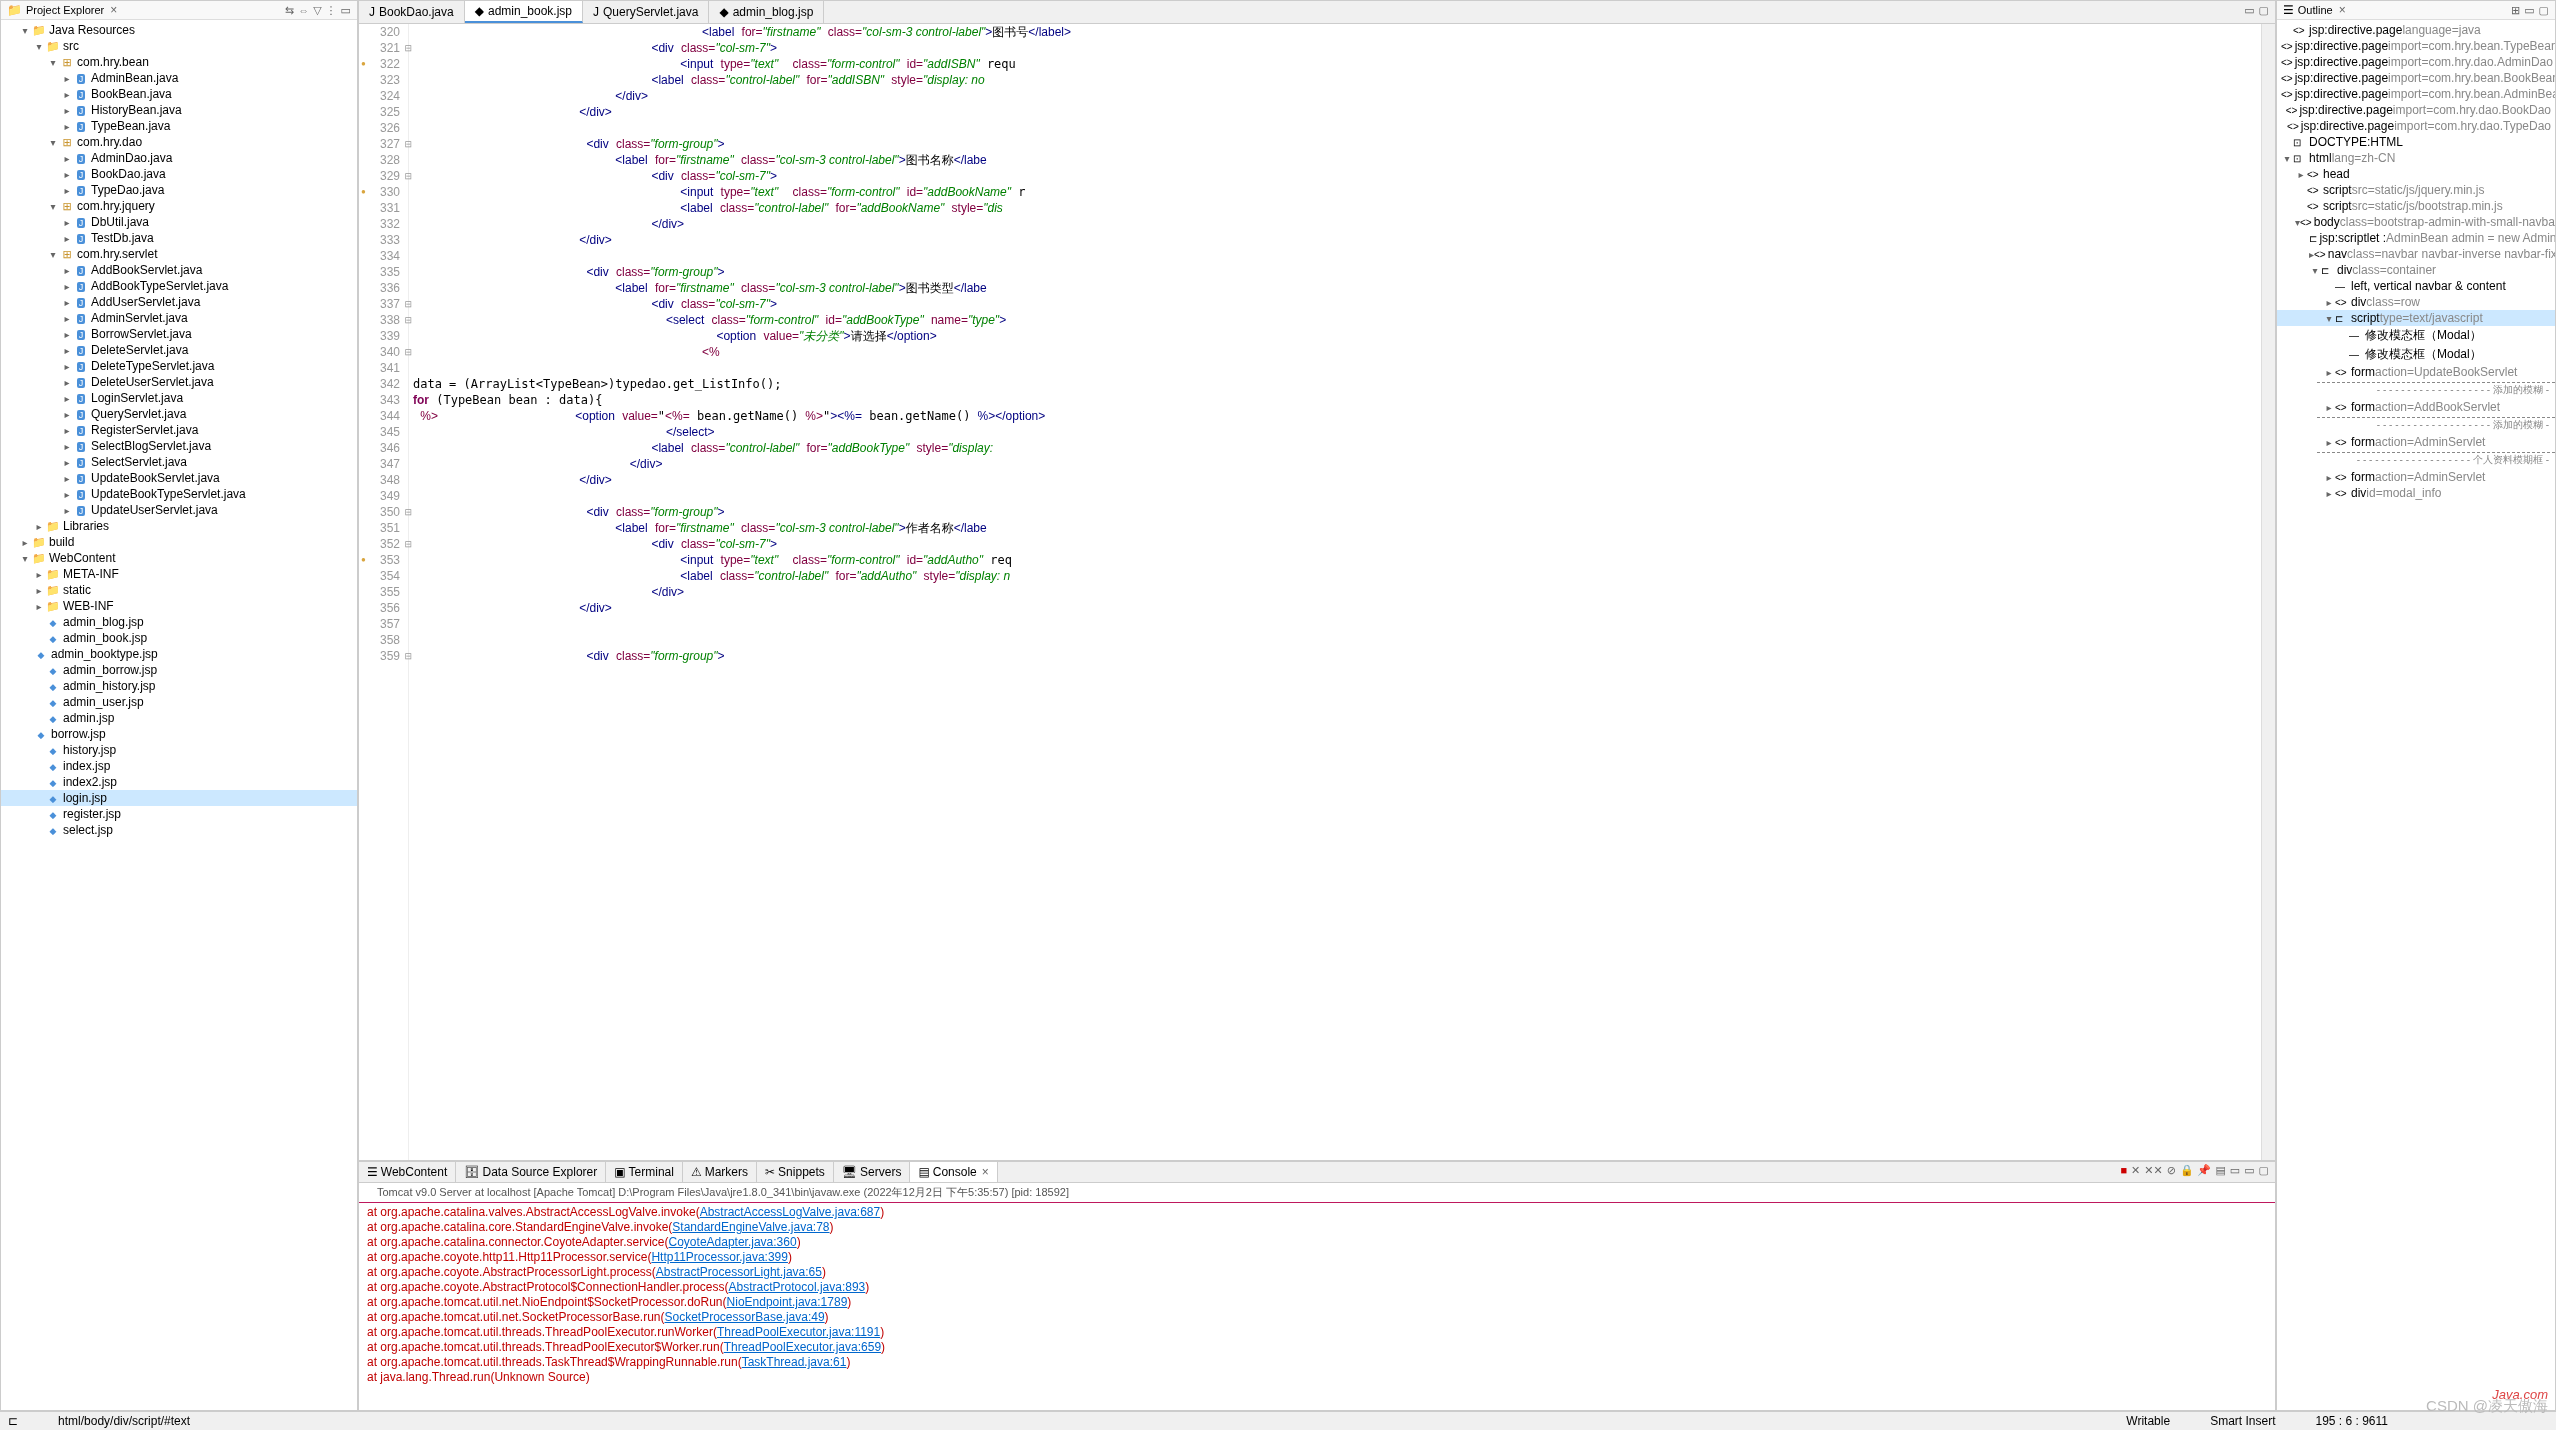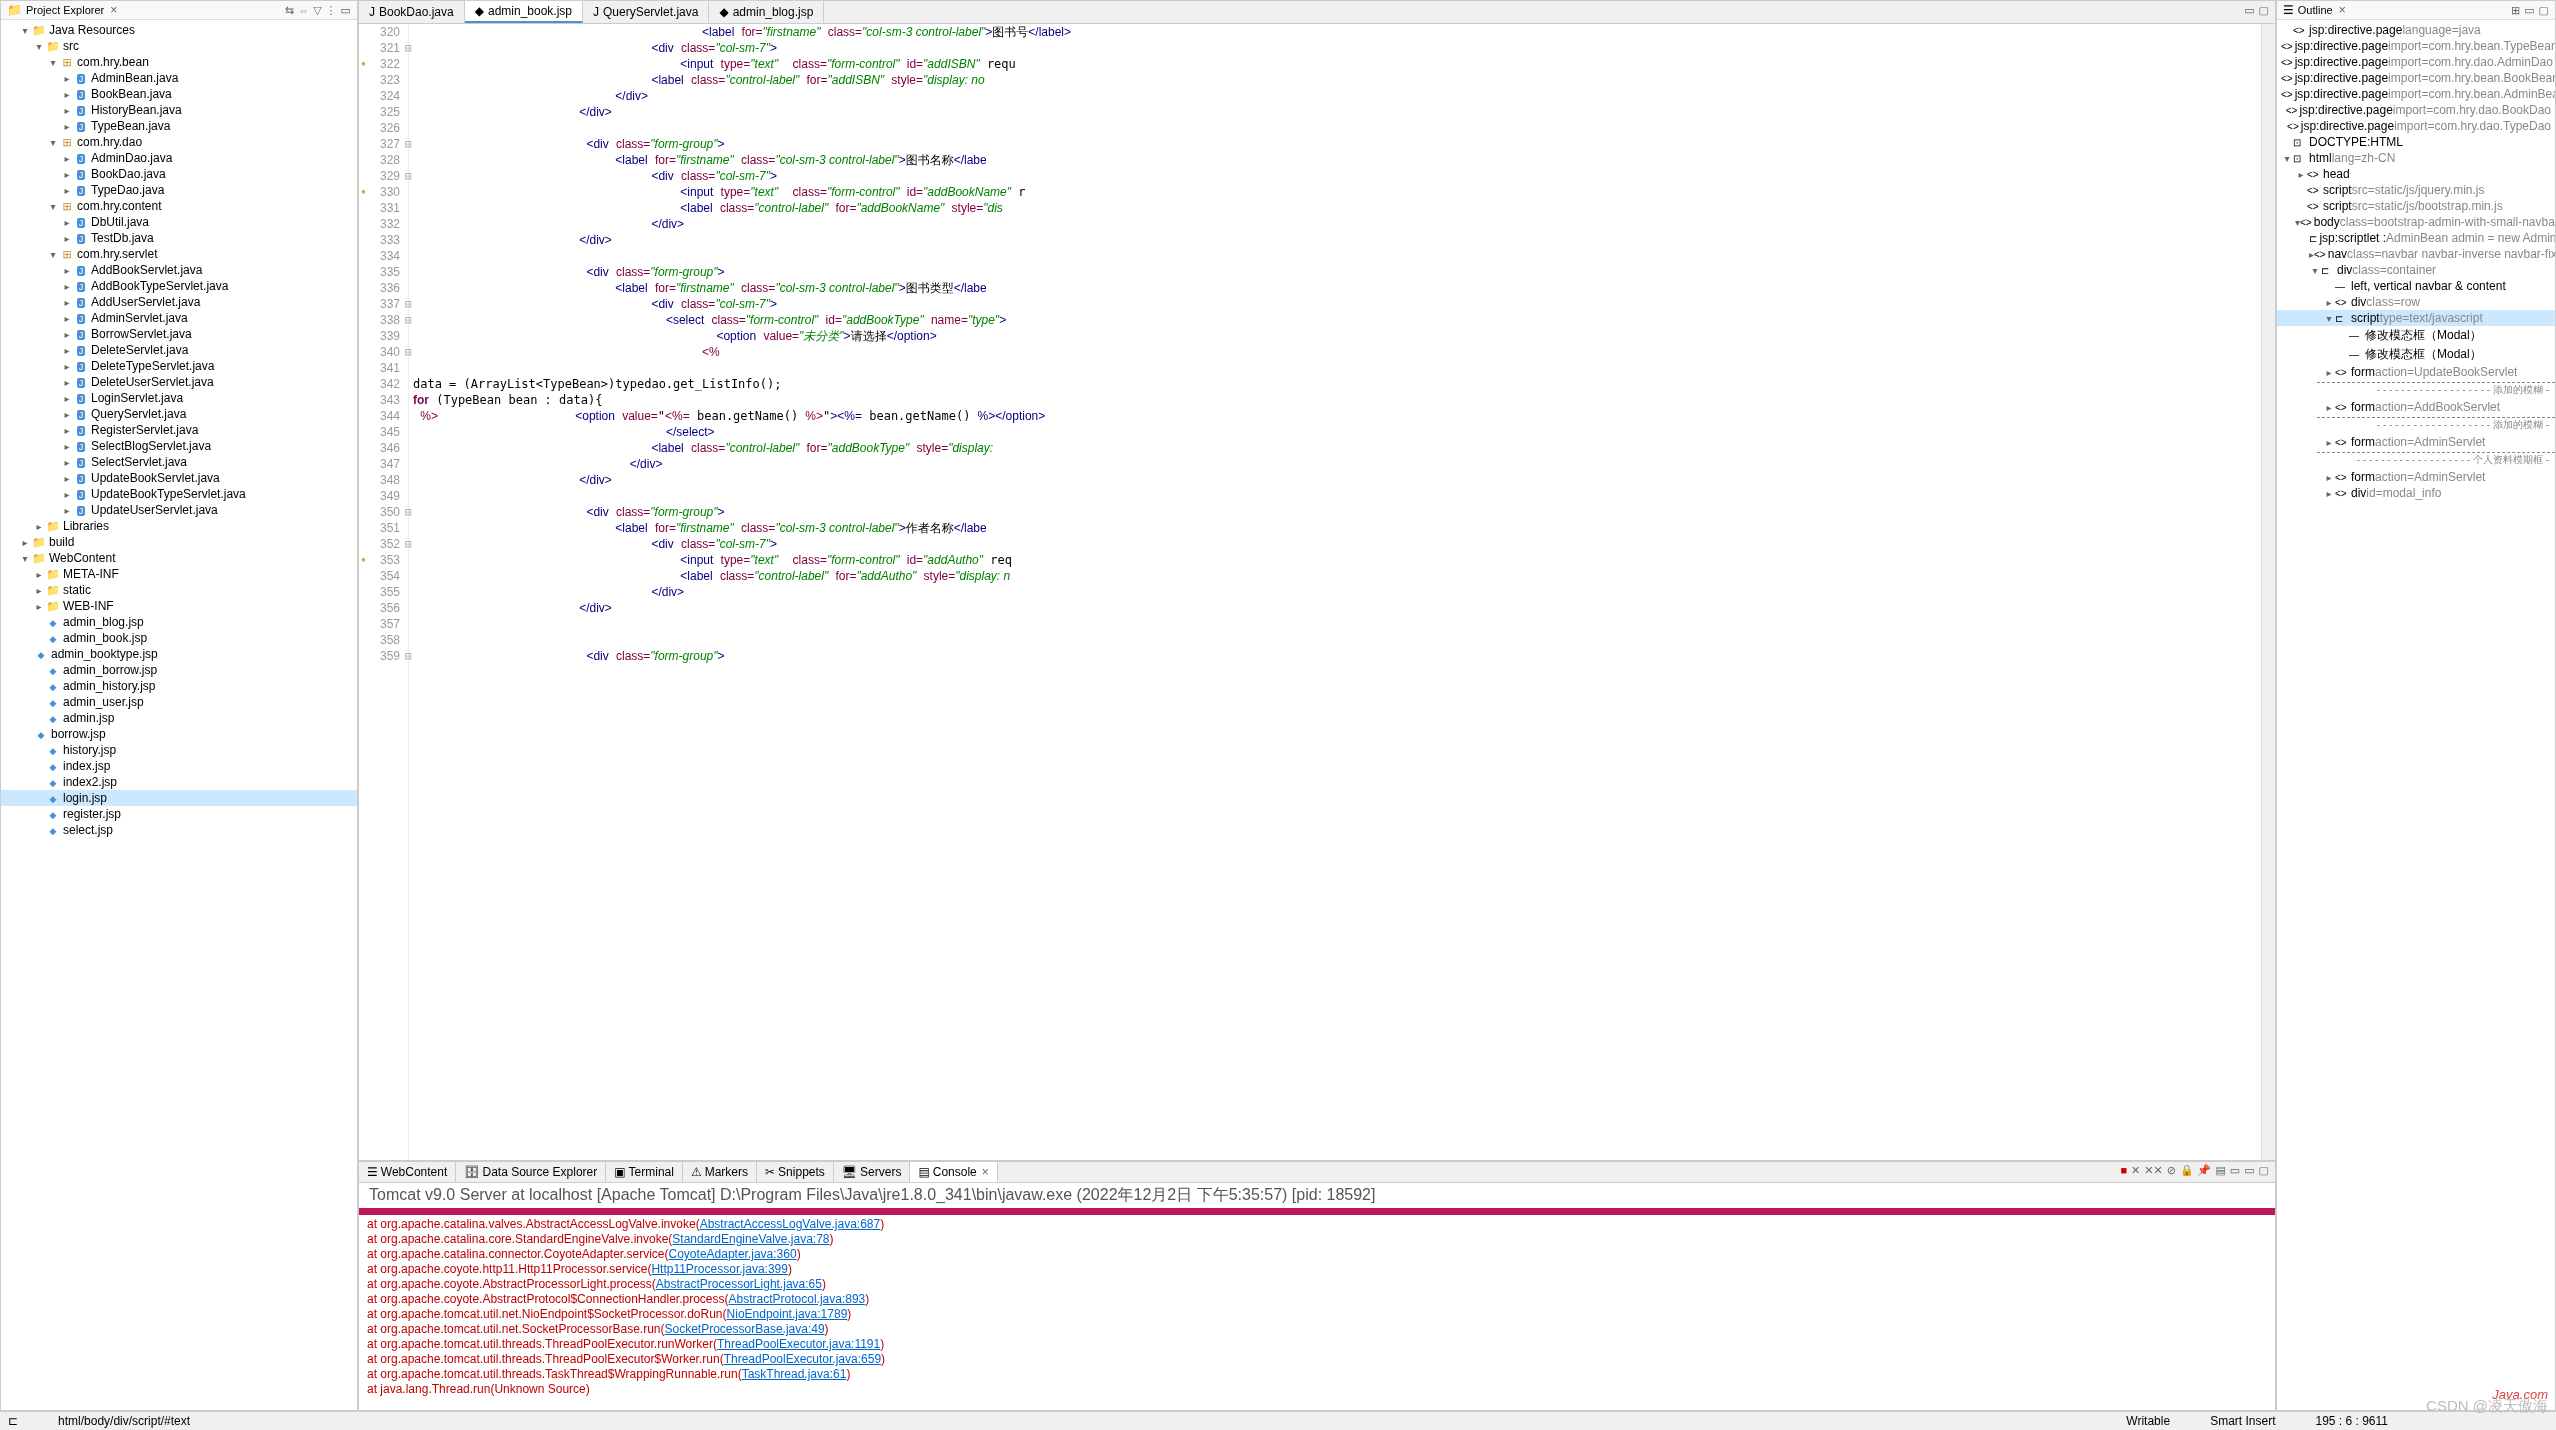--- a/index.html
+++ b/index.html
@@ -36,21 +36,21 @@
 .code { flex: 1; font-family: Consolas, monospace; font-size: 12px; line-height: 16px; padding: 0 4px; white-space: pre; overflow: hidden; color: #000; }
 .dkred { color: #800040; }
 .green { color: #008000; font-style: italic; }
 .dkblue { color: #000080; }
 .purple { color: #7f0055; font-weight: bold; text-align: right; }
 
 .bottom-panel { height: 250px; border: 1px solid #ccc; background: #fff; display: flex; flex-direction: column; }
 .bottom-tabs { display: flex; background: #f0f0f0; border-bottom: 1px solid #ccc; }
 .btab { padding: 3px 8px; border-right: 1px solid #ccc; cursor: pointer; font-size: 11px; display: flex; align-items: center; gap: 3px; }
 .btab.active { background: #fff; }
-.console-header { padding: 2px 10px; font-size: 16px; color: #555; border-bottom: 7px solid #be185d; }
+.console-header { padding: 2px 18px; font-size: 11px; color: #555; border-bottom: 1px solid #be185d; }
 .console-body { flex: 1; font-family: Consolas, monospace; font-size: 12px; line-height: 15px; padding: 2px 8px; overflow: hidden; }
 .console-body .err { color: #c00000; }
 .console-body .link { color: #0066cc; text-decoration: underline; }
 
 .outline { width: 280px; overflow: hidden; }
 .outline-body { flex: 1; overflow-y: auto; padding: 2px 0; }
 .out-item { display: flex; align-items: center; padding: 1px 4px; cursor: pointer; white-space: nowrap; font-size: 11px; }
 .out-item.selected { background: #cce8ff; }
 .out-item .arrow { width: 12px; color: #666; font-size: 10px; text-align: center; }
 .out-item .oicon { width: 14px; margin-right: 2px; font-size: 10px; }
@@ -133,21 +133,21 @@
           <span>BookDao.java</span>
         </div>
         <div class="tree-item" style="padding-left: 60px;">
           <span class="arrow">▸</span>
           <span class="icon java-icon"></span>
           <span>TypeDao.java</span>
         </div>
         <div class="tree-item" style="padding-left: 46px;">
           <span class="arrow">▾</span>
           <span class="icon pkg-icon"></span>
-          <span>com.hry.content</span>
+          <span>com.hry.jquery</span>
         </div>
         <div class="tree-item" style="padding-left: 60px;">
           <span class="arrow">▸</span>
           <span class="icon java-icon"></span>
           <span>DbUtil.java</span>
         </div>
         <div class="tree-item" style="padding-left: 60px;">
           <span class="arrow">▸</span>
           <span class="icon java-icon"></span>
           <span>TestDb.java</span>

